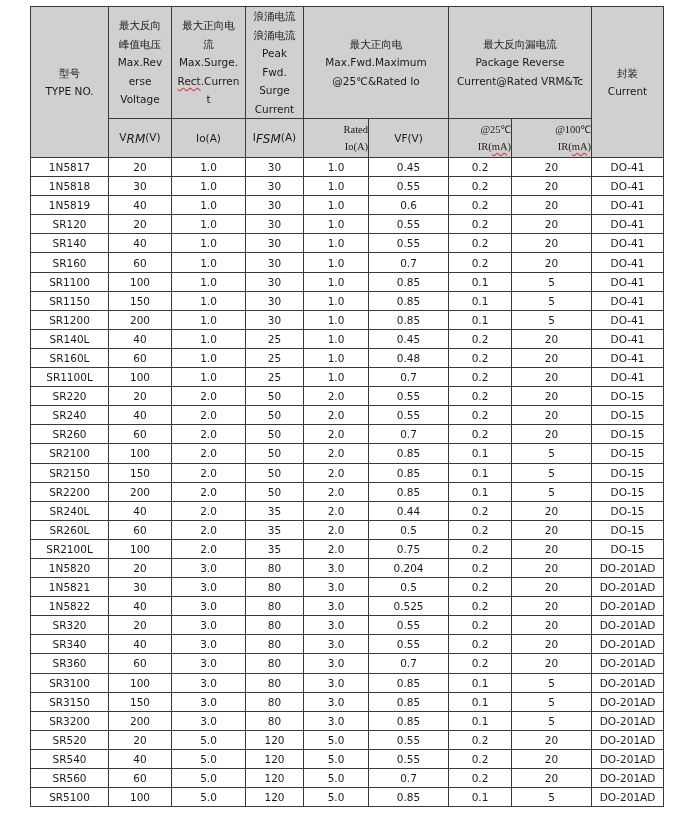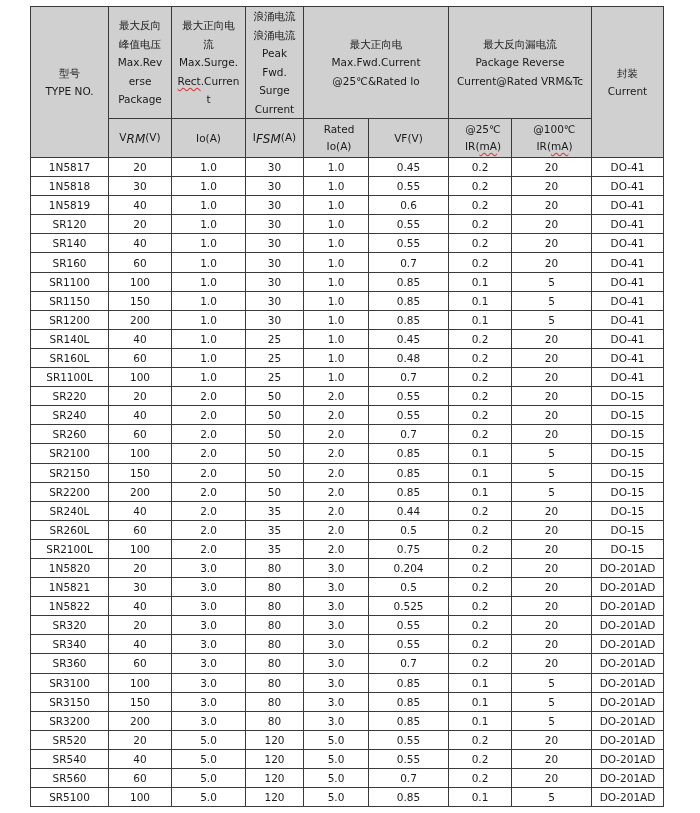--- a/index.html
+++ b/index.html
@@ -4,21 +4,21 @@
 <style>
   html, body { margin:0; padding:0; background:#ffffff; }
   body { width:700px; height:813px; position:relative; overflow:hidden;
          font-family:"DejaVu Sans", "Liberation Sans", sans-serif; color:#1a1a1a; }
   table.spec { position:absolute; left:30px; top:6px; border-collapse:collapse;
                table-layout:fixed; width:633px; }
   table.spec td, table.spec th { border:1px solid #3a3a3a; text-align:center;
                vertical-align:middle; padding:0; font-weight:normal; overflow:hidden; }
   th.hd { background:#d0d0d0; font-size:10.5px; line-height:18.5px; }
   th.hd2 { background:#d0d0d0; font-size:10.5px; line-height:17px; height:38px; }
-  th.hd2.left { text-align:center; padding-left:6px; }
+  th.hd2.left { text-align:right; padding-left:6px;font-family:Liberation Serif, serif; }
   td.c { font-size:10.5px; height:18px; line-height:18px; }
   tr.row td { height:18.1px; }
   .zh { display:block; }
   .sq { text-decoration: underline wavy #d33; text-underline-offset:2px; }
   sub { font-size:12px; vertical-align:-2px;font-style:italic; }
 </style>
 </head>
 <body>
 
 <table class="spec">
@@ -37,40 +37,40 @@
     <tr style="height:111px">
       <th class="hd" rowspan="2">
         <span class="zh">型号</span>
         <span class="zh">TYPE NO.</span>
       </th>
       <th class="hd">
         <span class="zh">最大反向</span>
         <span class="zh">峰值电压</span>
         <span class="zh">Max.Rev</span>
         <span class="zh">erse</span>
-        <span class="zh">Package</span>
+        <span class="zh">Voltage</span>
       </th>
       <th class="hd">
         <span class="zh">最大正向电</span>
         <span class="zh">流</span>
         <span class="zh">Max.Surge.</span>
         <span class="zh"><span class="sq">Rect</span><span>.Curren</span></span>
         <span class="zh">t</span>
       </th>
       <th class="hd">
         <span class="zh">浪涌电流</span>
         <span class="zh">浪涌电流</span>
         <span class="zh">Peak</span>
         <span class="zh">Fwd.</span>
         <span class="zh">Surge</span>
         <span class="zh">Current</span>
       </th>
       <th class="hd" colspan="2">
         <span class="zh">最大正向电</span>
-        <span class="zh">Max.Fwd.Current</span>
+        <span class="zh">Max.Fwd.Maximum</span>
         <span class="zh">@25℃&amp;Rated Io</span>
       </th>
       <th class="hd" colspan="2">
         <span class="zh">最大反向漏电流</span>
         <span class="zh">Package Reverse</span>
         <span class="zh">Current@Rated VRM&amp;Tc</span>
       </th>
       <th class="hd" rowspan="2">
         <span class="zh">封装</span>
         <span class="zh">Current</span>

